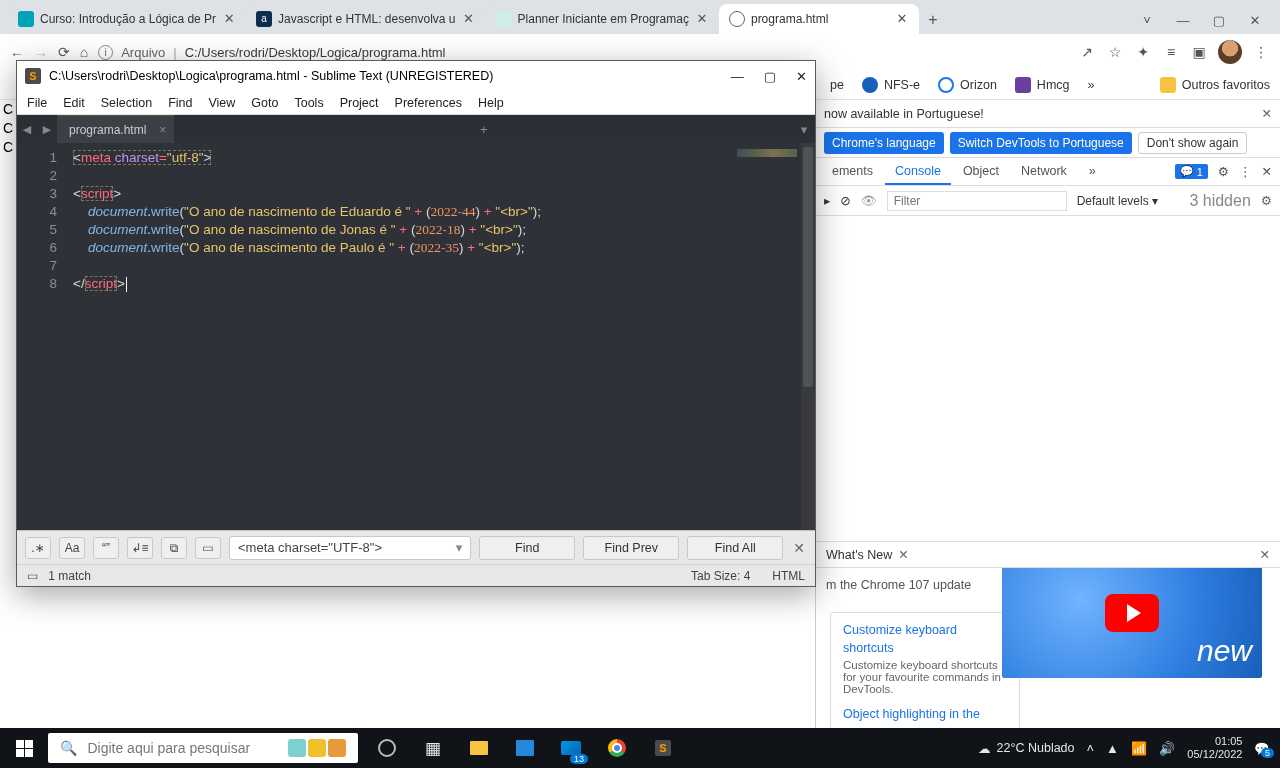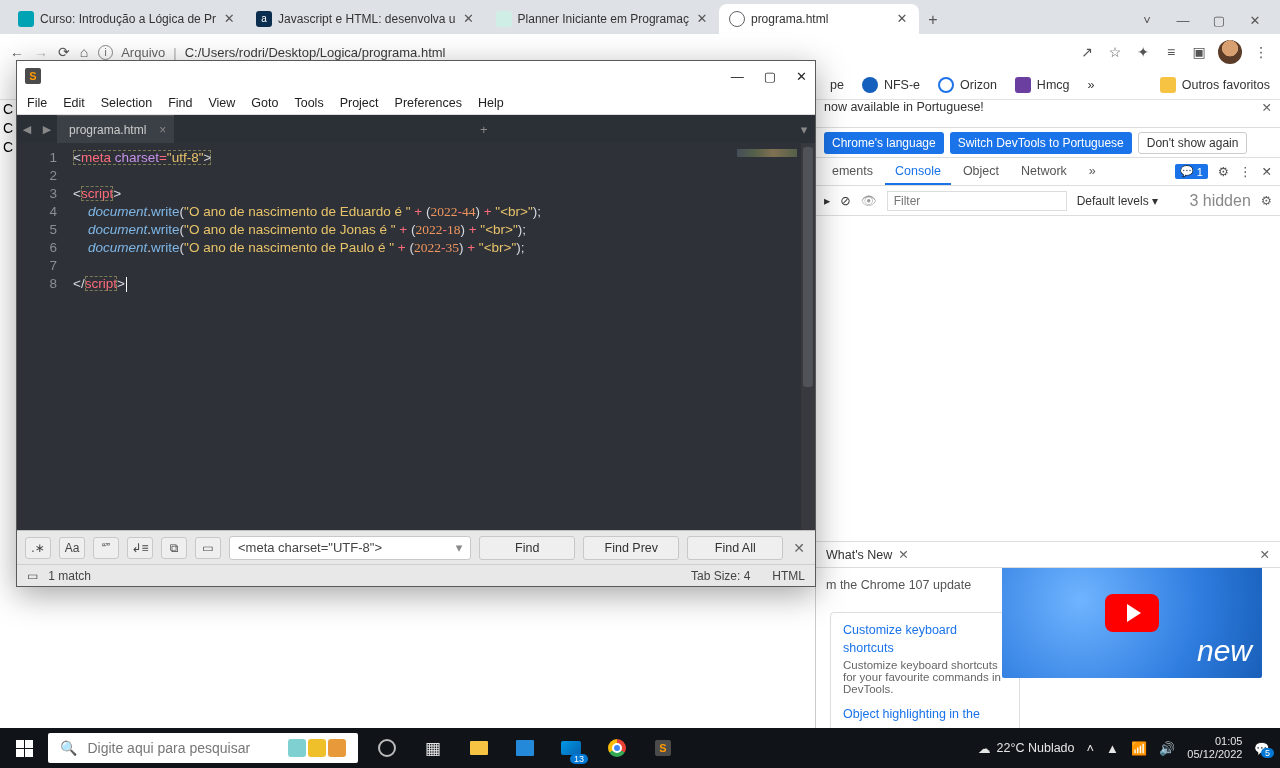--- a/index.html
+++ b/index.html
@@ -23,21 +23,21 @@
 .avatar { width: 24px; height: 24px; border-radius: 50%; background: radial-gradient(circle at 50% 35%, #d8a070 40%, #5a3c28 42%); }
 
 .chrome-bookmarks { height: 30px; background: #fff; border-bottom: 1px solid #e3e3e3; display: flex; align-items: center; padding: 0 10px; gap: 18px; font-size: 12.5px; color: #333; }
 .chrome-bookmarks .bm { display:flex; align-items:center; gap:6px; }
 .chrome-bookmarks .spacer { flex:1; }
 .bmicon { width: 16px; height: 16px; border-radius: 3px; display:inline-block; }
 
 
 .page-area { position: relative; height: calc(768px - 34px - 36px - 30px - 40px); }
 .devtools { position: absolute; right: 0; top: 0; width: 465px; height: 100%; border-left: 1px solid #ccc; background: #fff; font-size: 12.5px; color: #333; display: flex; flex-direction: column;}
-.dt-bar1 { height: 28px; background:#fff; display:flex; padding:0 8px; border-bottom:1px solid #ddd; gap:8px;}
+.dt-bar1 { height: 28px; background:#fff; display:flex; align-items:center; padding:0 8px; border-bottom:1px solid #ddd; gap:8px;}
 .dt-bar1 .msg { flex:1; white-space:nowrap; overflow:hidden; }
 .dt-bar1 .close { margin-left:auto; color:#666;}
 .dt-bar2 { height: 30px; background:#fff; display:flex; align-items:center; padding:0 8px; border-bottom:1px solid #ddd; gap:6px; flex-wrap:nowrap;}
 .btn-blue { background:#1a73e8; color:#fff; border-radius:3px; padding:4px 8px; font-size:12px; white-space:nowrap;}
 .btn-plain { background:#fff; border:1px solid #ccc; border-radius:3px; padding:3px 8px; font-size:12px; white-space:nowrap;}
 .dt-tabs { height: 28px; border-bottom:1px solid #ddd; display:flex; align-items:stretch; padding:0 6px; gap:2px; font-size:12.5px; color:#555;}
 .dt-tabs .tab { padding: 6px 10px 0 10px; }
 .dt-tabs .tab.active { color:#1a73e8; border-bottom:2px solid #1a73e8; }
 .dt-tabs .tright { margin-left:auto; display:flex; align-items:center; gap:10px; padding-right:2px;}
 .issue-badge { background:#1a73e8; color:#fff; font-size:11px; border-radius:2px; padding:1px 5px; display:inline-flex; align-items:center; gap:3px;}
@@ -255,20 +255,21 @@
           <span>new</span>
         </div>
       </div>
     </div>
   </div>
 </div>
 
 <div class="sublime">
   <div class="st-title">
     <span class="logo">S</span>
+    <span>C:\Users\rodri\Desktop\Logica\programa.html - Sublime Text (UNREGISTERED)</span>
     <span class="wc">
       <span>—</span>
       <span>▢</span>
       <span>✕</span>
     </span>
   </div>
   <div class="st-menu">
     <span>File</span>
     <span>Edit</span>
     <span>Selection</span>

